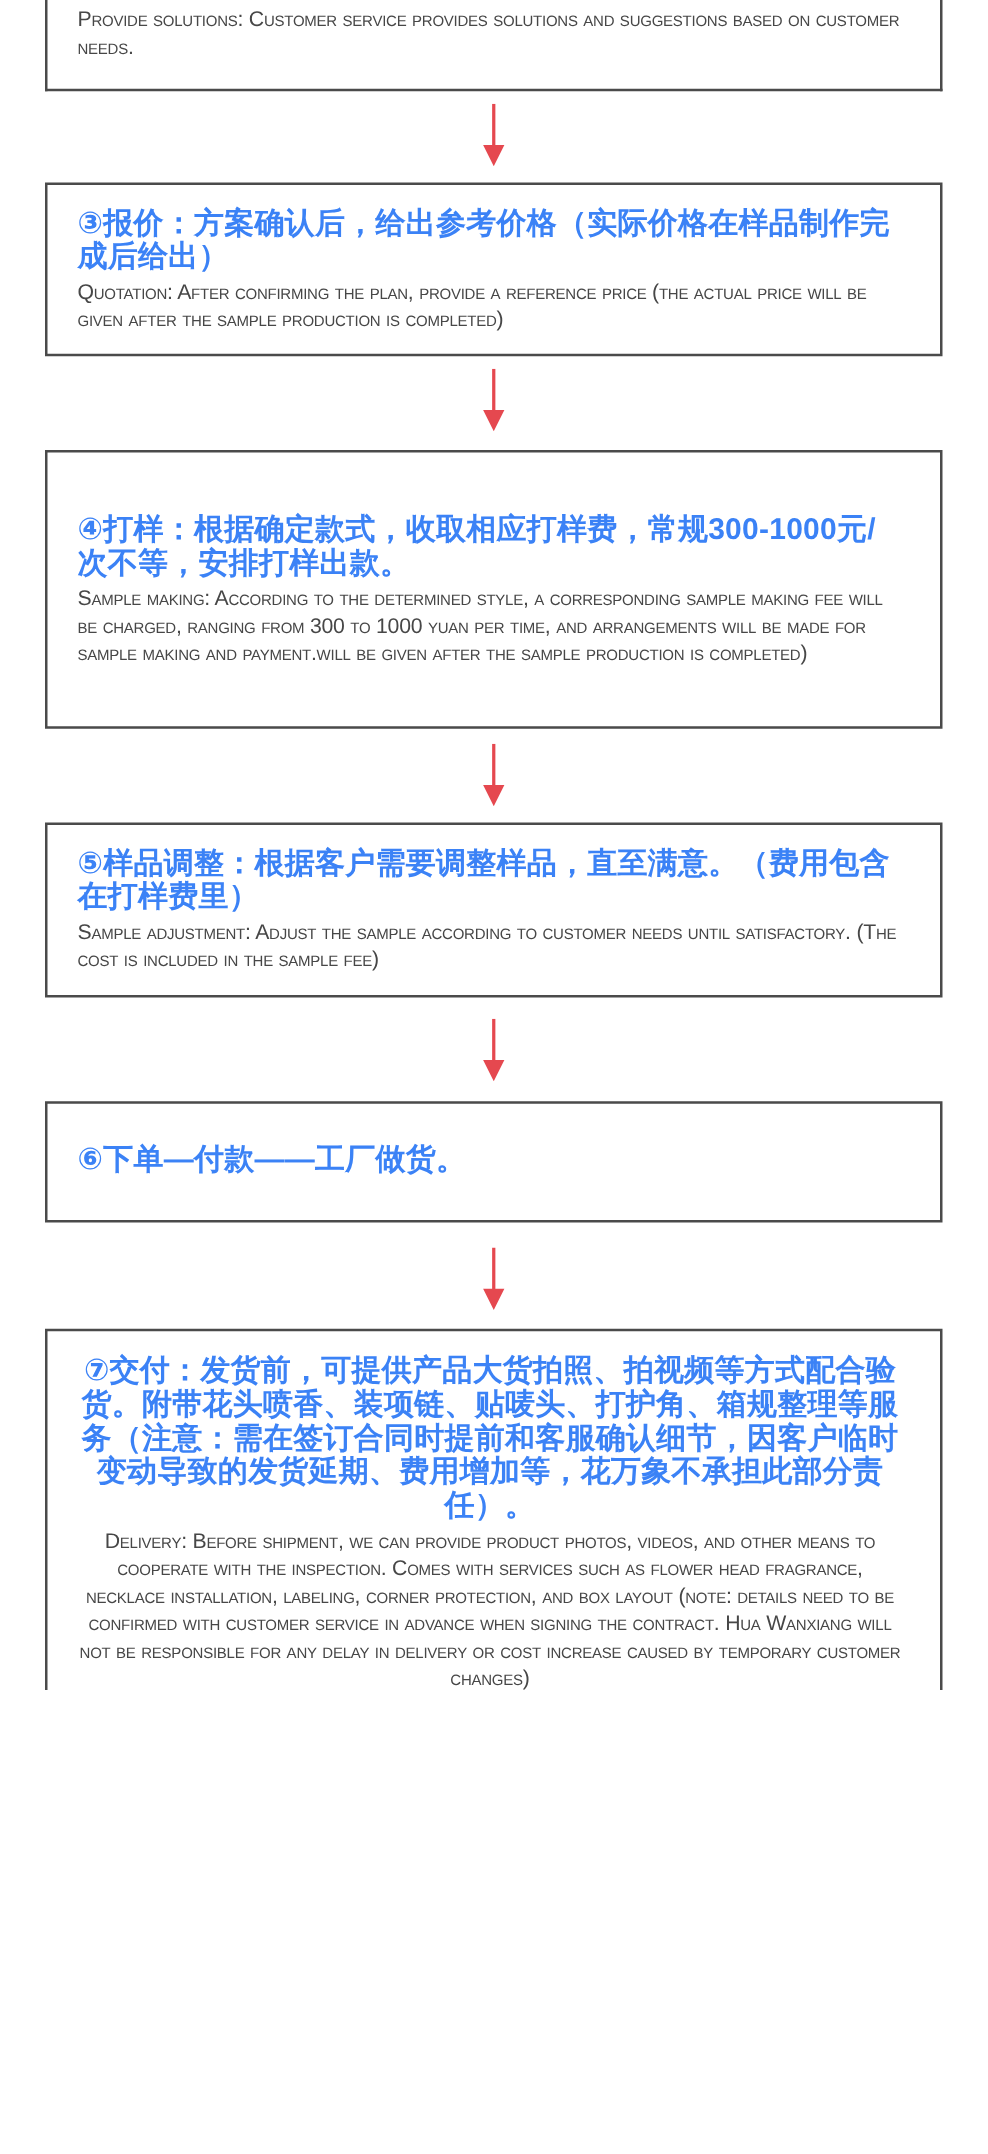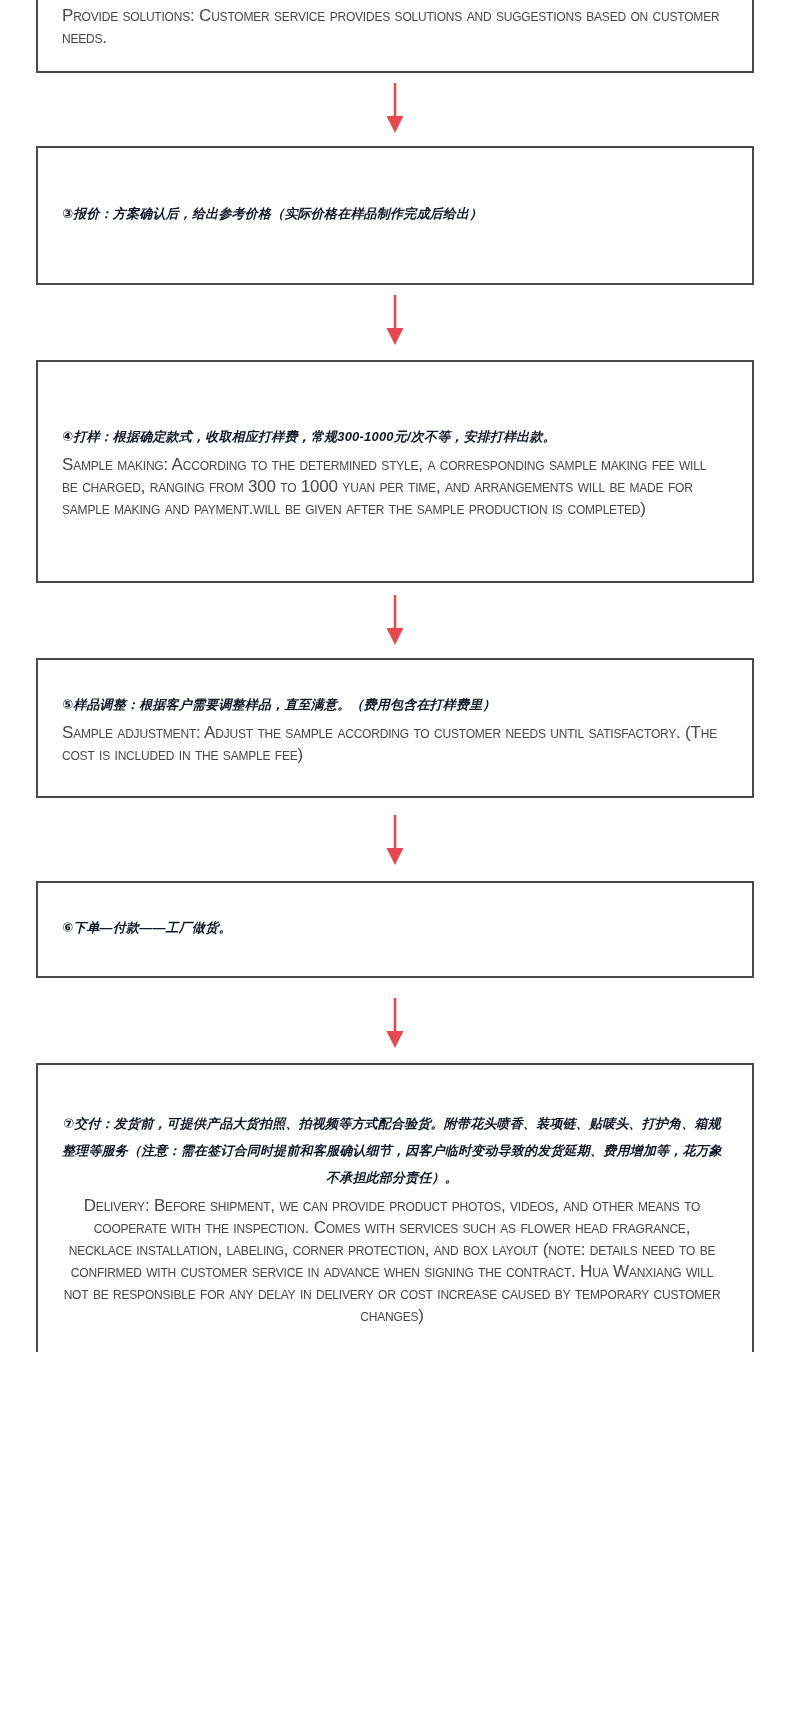--- a/index.html
+++ b/index.html
@@ -20,24 +20,23 @@
     background:#fff;
   }
   .box.cut{border-top:none;justify-content:flex-start;padding-top:5px;}
   .h-a{height:73px;}
   .h-b{height:139px;}
   .h-c{height:223px;}
   .h-d{height:140px;}
   .h-e{height:97px;}
   .h-f{height:310px;text-align:center;}
   .zh{
-    font-size:13px;font-weight:600;color:#0f172a;
+    font-size:24px;font-weight:600;color:#3b82f6;
     line-height:27px;margin-bottom:4px;
     letter-spacing:0.2px;
-    font-style:italic;
   }
   .en{
     font-size:17px;font-weight:400;color:#474747;
     font-variant:small-caps;
     line-height:22px;letter-spacing:-0.2px;
   }
   .en.indent{padding-left:7px;}
   .arrow{display:block;margin-left:auto;margin-right:auto;}
   .a1{margin-top:10px;margin-bottom:13px;}
   .a2{margin-top:10px;margin-bottom:15px;}
@@ -78,20 +77,21 @@
       <div class="en">Provide solutions: Customer service provides solutions and suggestions based on customer needs.</div>
     </div>
 
     <svg class="arrow a1" width="24" height="50" viewBox="0 0 24 50">
       <line x1="12" y1="0" x2="12" y2="37" stroke="#E5484F" stroke-width="2.6"></line>
       <polygon points="3.5,33 20.5,33 12,50" fill="#E5484F"></polygon>
     </svg>
 
     <div class="box h-b">
       <div class="zh">③报价：方案确认后，给出参考价格（实际价格在样品制作完成后给出）</div>
+      <div class="en">Quotation: After confirming the plan, provide a reference price (the actual price will be given after the sample production is completed)</div>
     </div>
 
     <svg class="arrow a2" width="24" height="50" viewBox="0 0 24 50">
       <line x1="12" y1="0" x2="12" y2="37" stroke="#E5484F" stroke-width="2.6"></line>
       <polygon points="3.5,33 20.5,33 12,50" fill="#E5484F"></polygon>
     </svg>
 
     <div class="box h-c">
       <div class="zh">④打样：根据确定款式，收取相应打样费，常规300-1000元/次不等，安排打样出款。</div>
       <div class="en">Sample making: According to the determined style, a corresponding sample making fee will be charged, ranging from 300 to 1000 yuan per time, and arrangements will be made for sample making and payment.will be given after the sample production is completed)</div>

